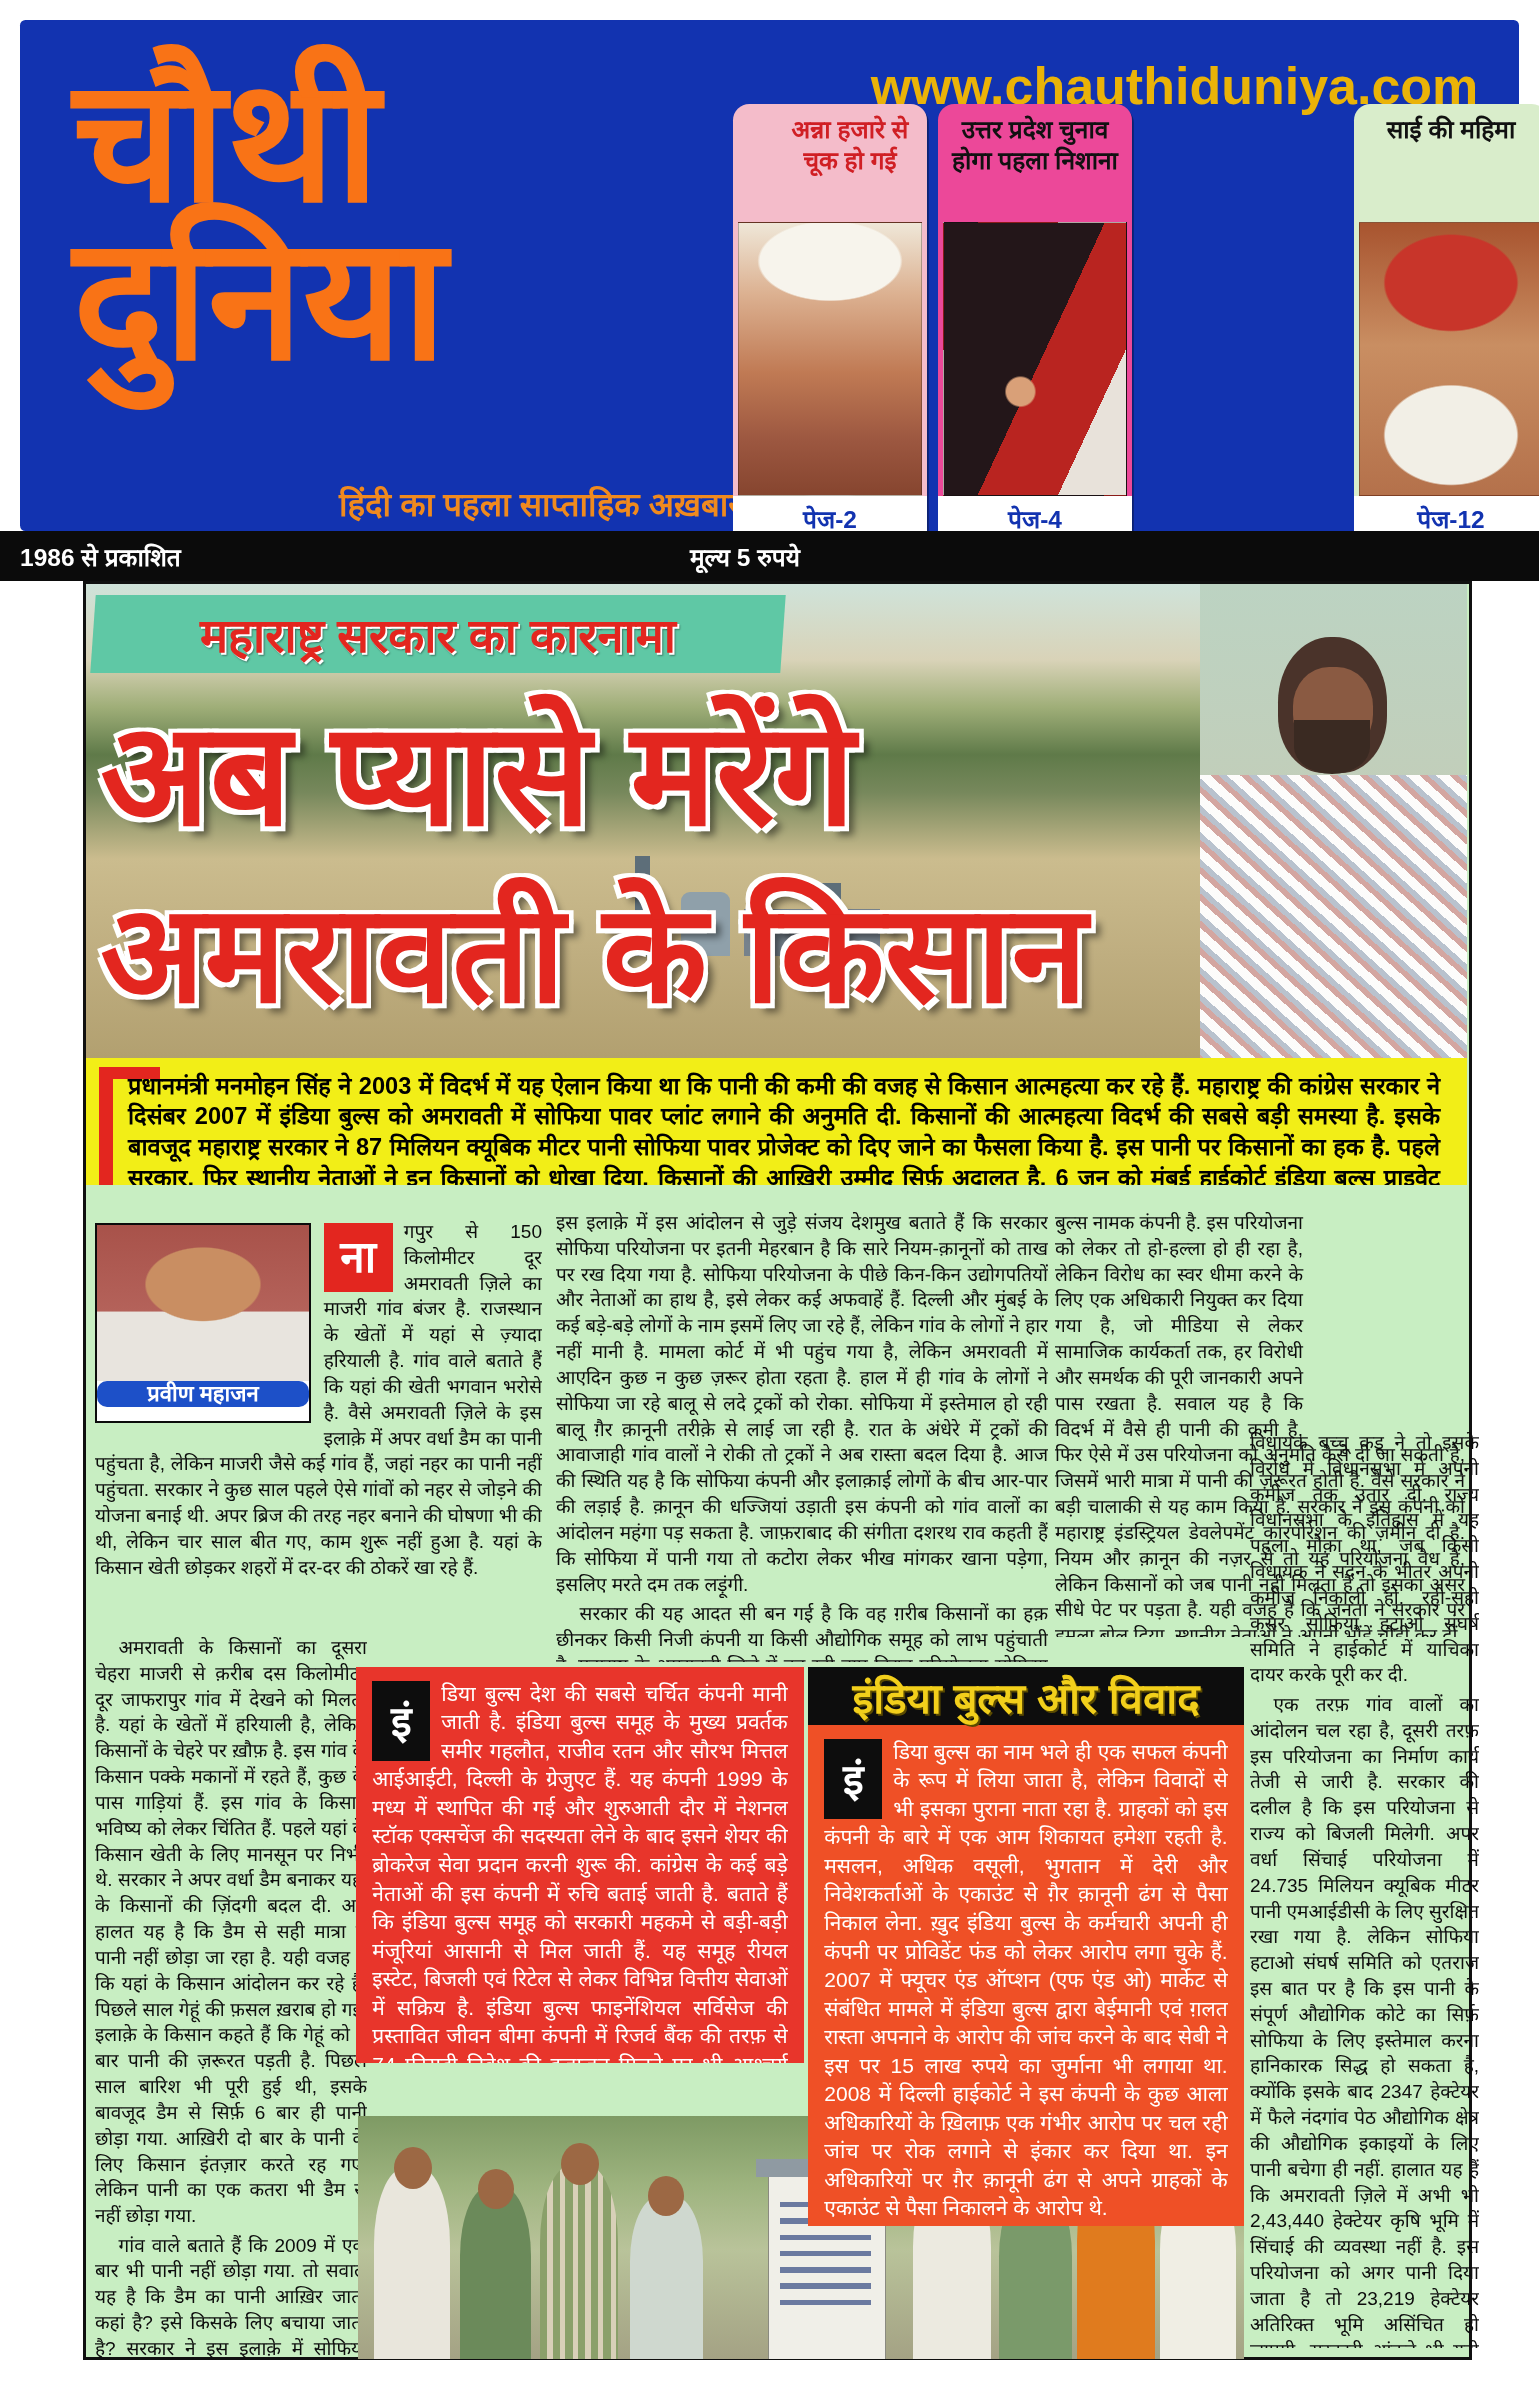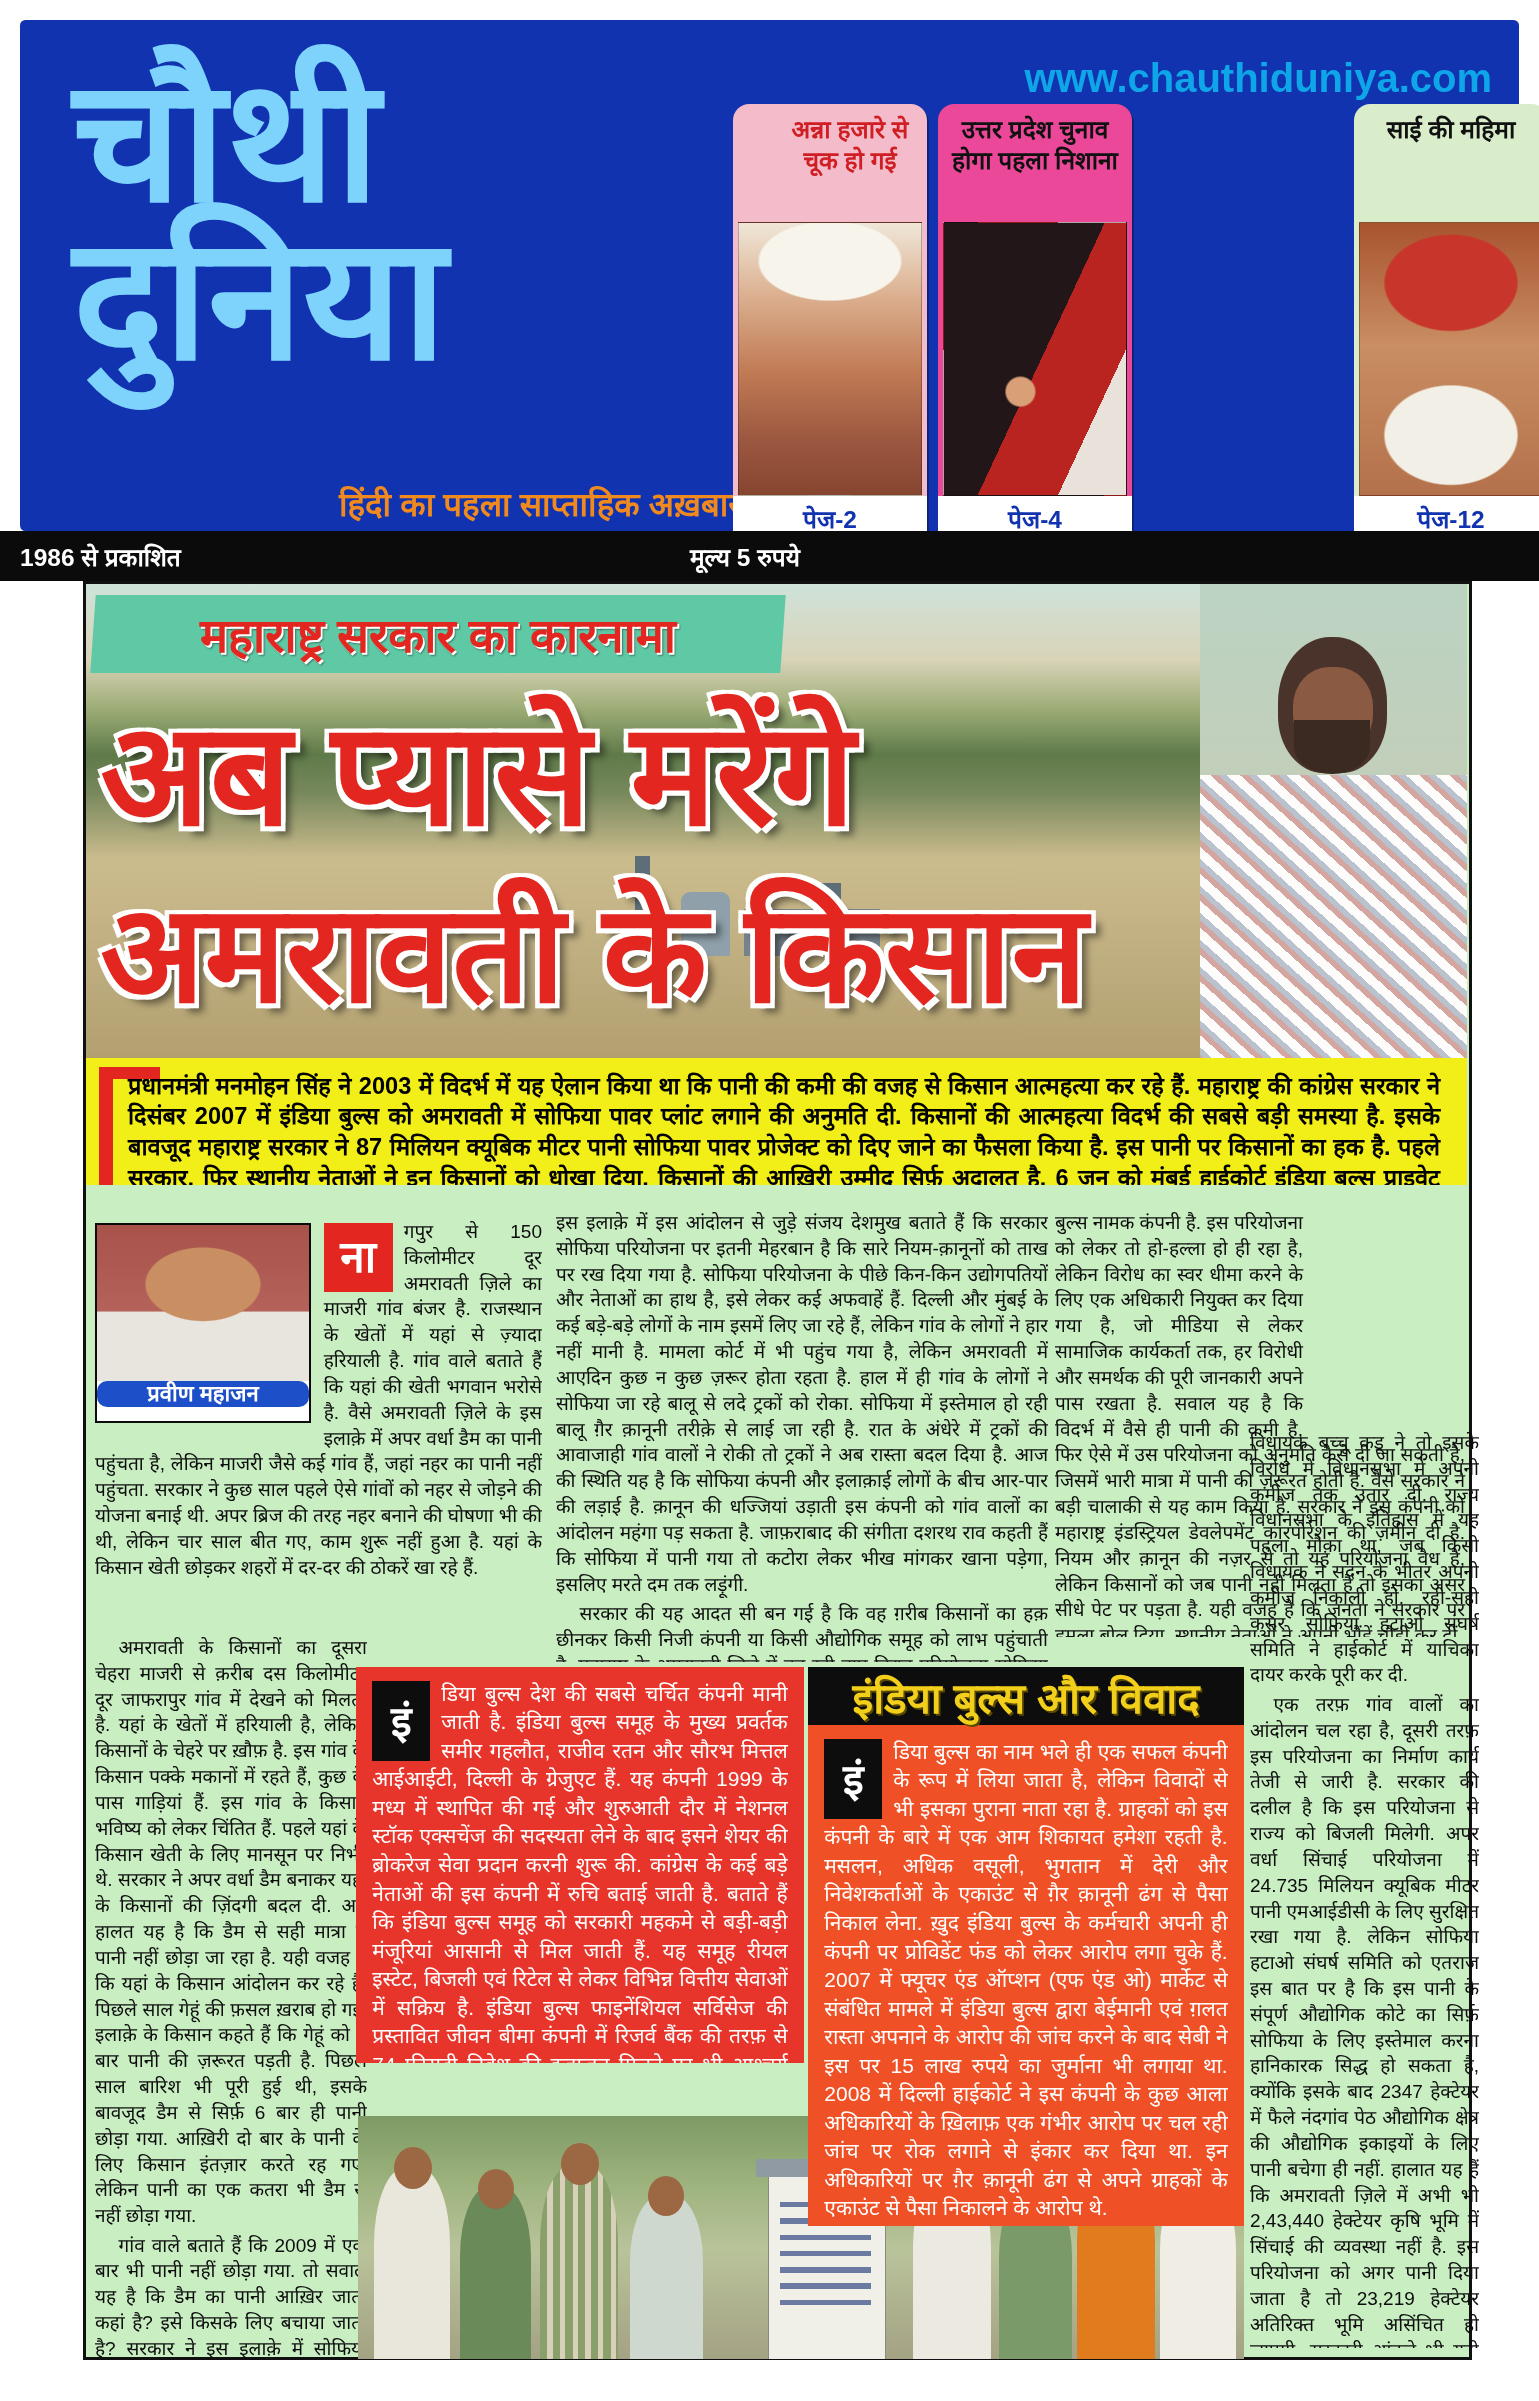--- a/index.html
+++ b/index.html
@@ -1,24 +1,24 @@
 <!DOCTYPE html>
 <html style="font-size:14.5px"><head>
 <meta charset="utf-8">
 <style>
   html,body{margin:0;padding:0;background:#e9e9e9;}
   #page{position:relative;width:1539px;height:2401px;background:#ffffff;overflow:hidden;
         font-family:"Liberation Sans","DejaVu Sans",sans-serif;}
   
   .masthead{position:absolute;left:20px;top:20px;width:1499px;height:511px;background:#1233b0;border-radius:5.4px;}
-  .logo{position:absolute;left:53px;top:34px;width:672px;color:#7dd3fc;font-weight:bold;line-height:1.02;}
+  .logo{position:absolute;left:53px;top:34px;width:672px;color:#f97316;font-weight:bold;line-height:1.02;}
   .logo .l1{font-size:171px;}
   .logo .l2{font-size:171px;margin-top:-16.3px;}
   .tagline{position:absolute;left:319px;top:461px;width:762px;color:#f08a1e;font-weight:bold;font-size:33px;}
-  .website{position:absolute;right:27px;top:36px;width:635px;text-align:right;color:#0ea5e9;font-weight:bold;font-size:40px;}
+  .website{position:absolute;right:27px;top:36px;width:635px;text-align:center;color:#eab308;font-weight:bold;font-size:52px;}
   
   .teaser{position:absolute;top:84px;width:194px;height:447px;border-radius:16.3px;overflow:hidden;box-shadow:1.8px 2.7px 0 rgba(0,0,0,.35);}
   .teaser .th{height:107px;padding:11px 7.3px 0 7.3px;text-align:center;font-weight:bold;font-size:24.5px;line-height:1.25;color:#111;}
   .teaser.pink .th{color:#d01f24;margin-left:40px;}
   .teaser .tphoto{height:272px;margin:0 5.4px;border:0.9px solid rgba(0,0,0,.25);}
   .teaser .tcap{height:44px;background:#ffffff;display:flex;align-items:center;justify-content:center;
                 color:#1233b0;font-weight:bold;font-size:24.5px;}
   .teaser.pink{left:713px;background:#f4bcca;}
   .teaser.cream{left:918px;background:#ec4899;}
   .teaser.cyan{left:1127px;background:#cfe9e2;}

